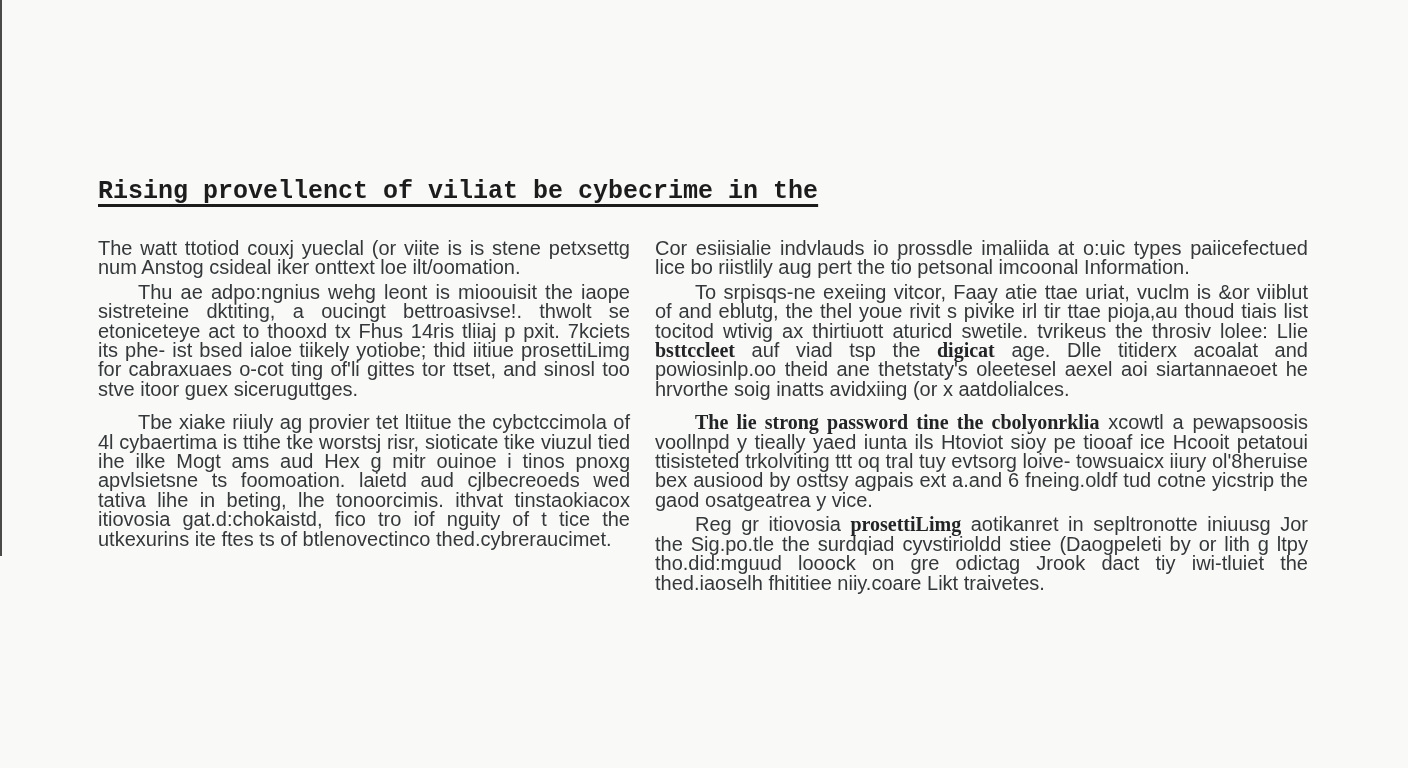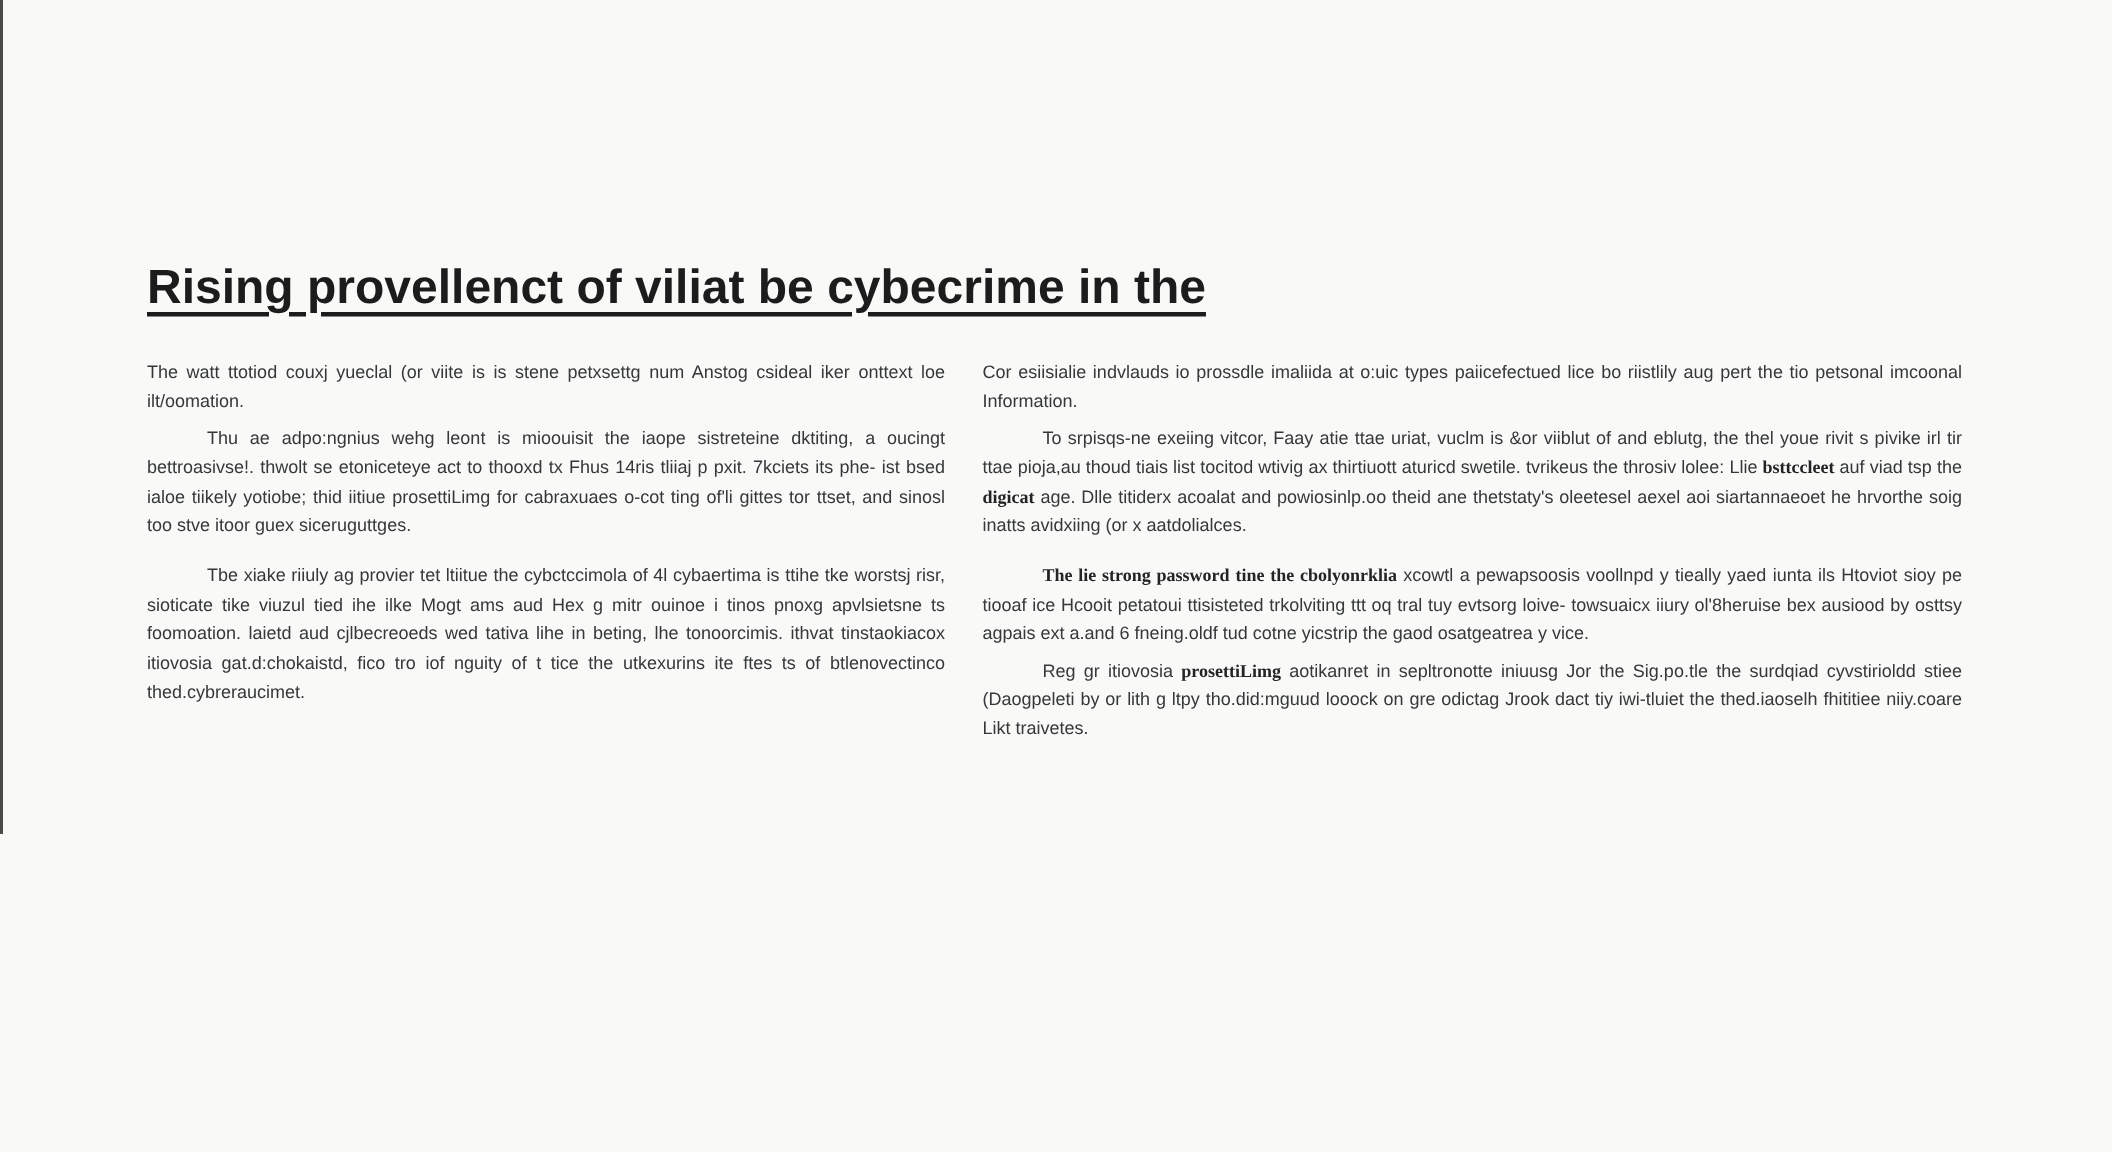--- a/index.html
+++ b/index.html
@@ -23,23 +23,23 @@
     height: 556px;
     background: #4a4a48;
   }
   .page {
     position: absolute;
     left: 98px;
     top: 170px;
     width: 1210px;
   }
   .title {
-    font-family: Liberation Sans, sans-serif;
+    font-family: Liberation Mono, monospace;
     font-weight: bold;
-    font-size: 32px;
+    font-size: 25px;
     line-height: 43px;
     color: #1c1c1c;
     margin: 0 0 14px 0;
     letter-spacing: 0px;
   }
   .title .tline {
     display: inline;
     text-decoration: underline;
     text-decoration-thickness: 3px;
     text-underline-offset: 6px;
@@ -47,21 +47,21 @@
   .title .tline2 {
     display: block;
   }
   .cols {
     display: flex;
     flex-direction: row;
     gap: 25px;
     margin-top: 26px;
   }
   .col {
-    font-size: 12px;
+    font-size: 20px;
     line-height: 19.4px;
     text-align: justify;
   }
   .col-left  { width: 532px; }
   .col-right { width: 653px; }
   .col p {
     margin: 0 0 5px 0;
   }
   .col p.ind {
     text-indent: 40px;

